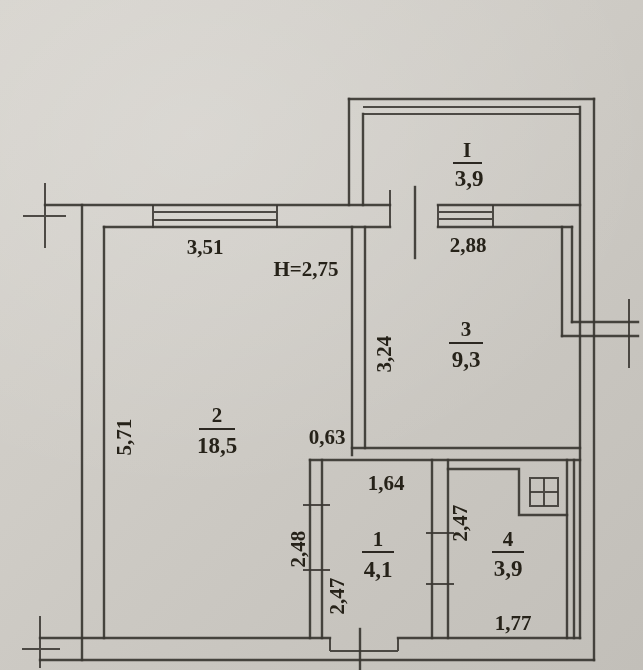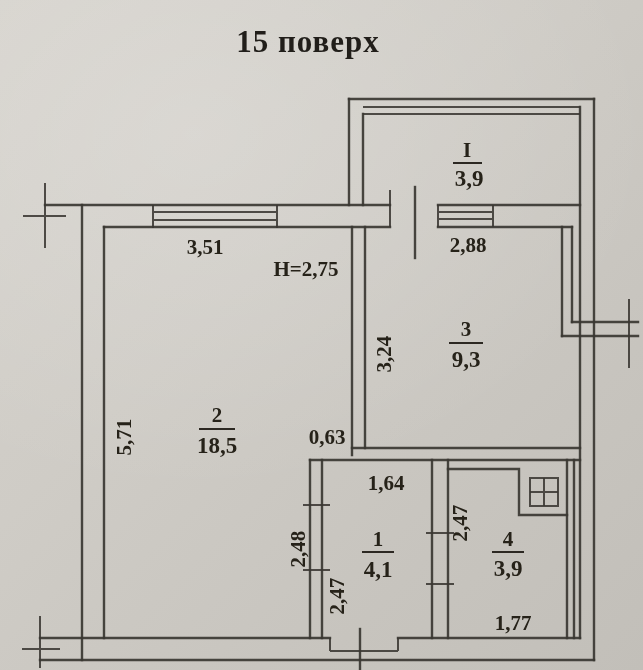--- a/index.html
+++ b/index.html
@@ -25,21 +25,20 @@
   text{fill:#262219;font-weight:bold;font-family:"Liberation Serif","DejaVu Serif",serif;}
   .dim{font-size:21px;}
   .num{font-size:21px;}
   .area{font-size:23px;}
   .frac{stroke:#2c2822;stroke-width:2;}
 </style>
 </head>
 <body>
 
 <div class="photo">
-  <div class="title">15 поверх</div>
 
   <svg width="643" height="670" viewBox="0 0 643 670">
     <g class="plan">
 
       <g>
 
         <path class="ln" d="M45 205 H390 M438 205 H580"></path>
         <path class="ln" d="M104 227 H390 M438 227 H572"></path>
 
         <path class="ln" d="M82 205 V660"></path>

